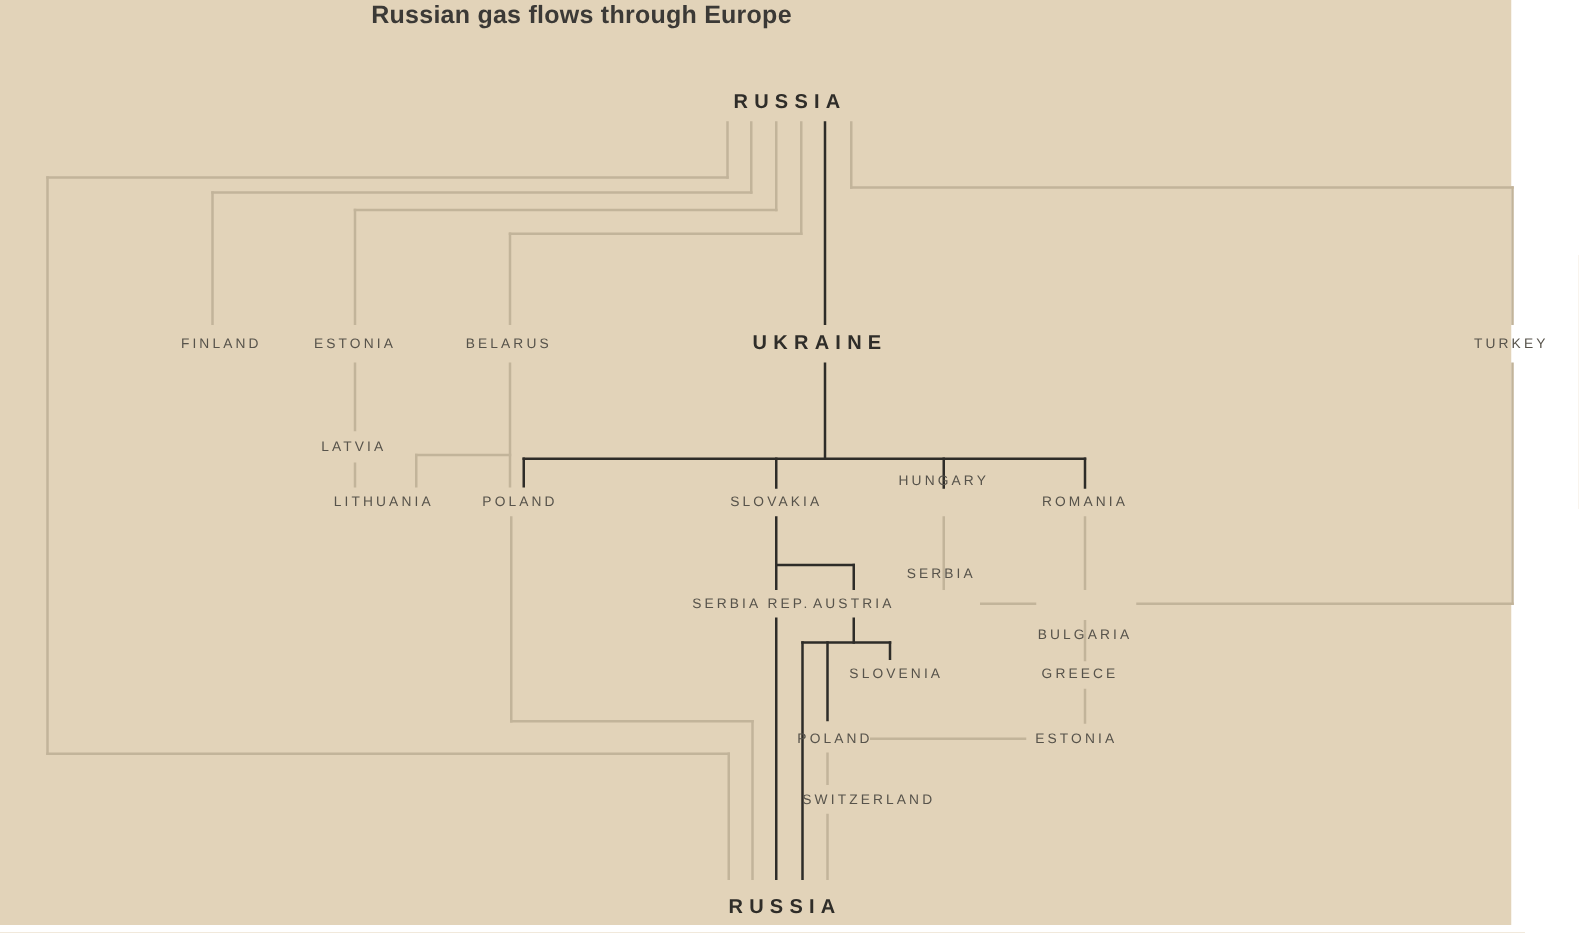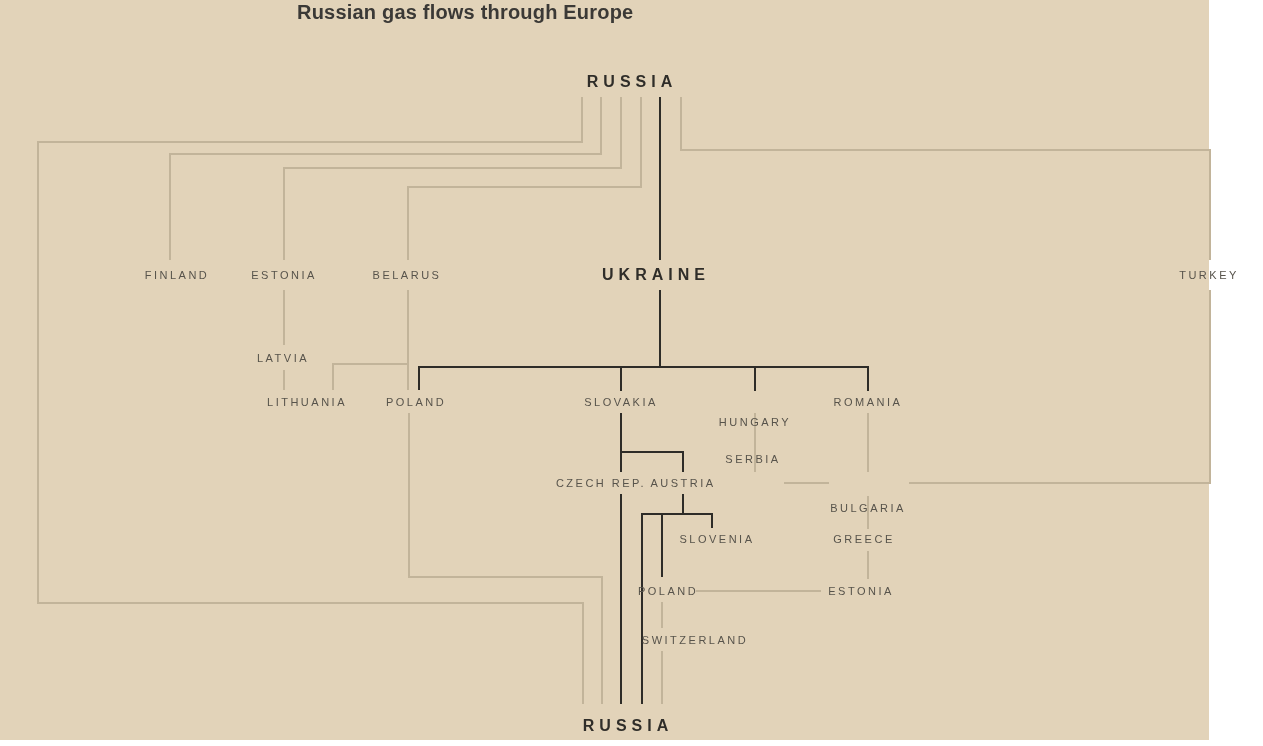--- a/index.html
+++ b/index.html
@@ -100,23 +100,23 @@
       <div class="node bold" style="left: 632px; top: 82px;">RUSSIA</div>
       <div class="node" style="left: 177px; top: 275px;">FINLAND</div>
       <div class="node" style="left: 284px; top: 275px;">ESTONIA</div>
       <div class="node" style="left: 407px; top: 275px;">BELARUS</div>
       <div class="node bold" style="left: 656px; top: 275px;">UKRAINE</div>
       <div class="node" style="left: 1209px; top: 275px;">TURKEY</div>
       <div class="node" style="left: 283px; top: 358px;">LATVIA</div>
       <div class="node" style="left: 307px; top: 402px;">LITHUANIA</div>
       <div class="node" style="left: 416px; top: 402px;">POLAND</div>
       <div class="node" style="left: 621px; top: 402px;">SLOVAKIA</div>
-      <div class="node" style="left: 755px; top: 422px;">HUNGARY</div>
+      <div class="node" style="left: 755px; top: 385px;">HUNGARY</div>
       <div class="node" style="left: 868px; top: 402px;">ROMANIA</div>
-      <div class="node" style="left: 601px; top: 483px;">CZECH REP.</div>
+      <div class="node" style="left: 601px; top: 483px;">SERBIA REP.</div>
       <div class="node" style="left: 683px; top: 483px;">AUSTRIA</div>
       <div class="node" style="left: 753px; top: 459px;">SERBIA</div>
       <div class="node" style="left: 868px; top: 508px;">BULGARIA</div>
       <div class="node" style="left: 717px; top: 539px;">SLOVENIA</div>
       <div class="node" style="left: 864px; top: 539px;">GREECE</div>
       <div class="node" style="left: 668px; top: 591px;">POLAND</div>
       <div class="node" style="left: 861px; top: 591px;">ESTONIA</div>
       <div class="node" style="left: 695px; top: 640px;">SWITZERLAND</div>
       <div class="node bold" style="left: 628px; top: 726px;">RUSSIA</div>
     </div>

